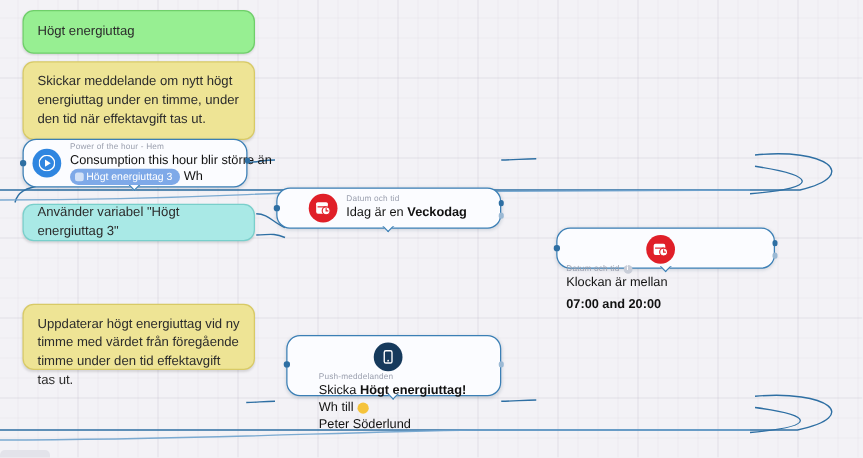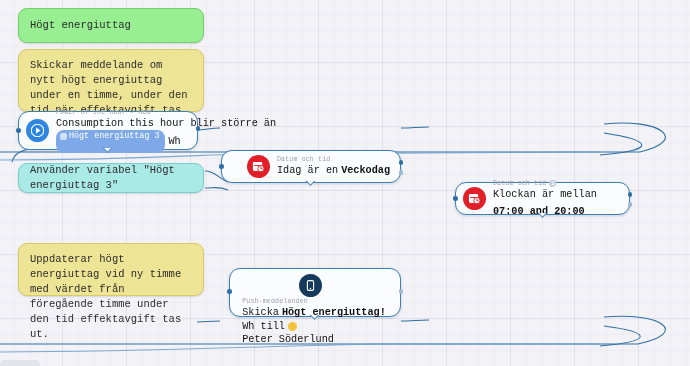--- a/index.html
+++ b/index.html
@@ -13,21 +13,20 @@
   #canvas{
     position:absolute;inset:0;
     background-color:#f3f2f6;
     background-image:
       linear-gradient(to right, rgba(150,145,170,.13) 1px, transparent 1px),
       linear-gradient(to bottom, rgba(150,145,170,.13) 1px, transparent 1px),
       linear-gradient(to right, rgba(150,145,170,.07) 1px, transparent 1px),
       linear-gradient(to bottom, rgba(150,145,170,.07) 1px, transparent 1px);
     background-size:64px 64px,64px 64px,16px 16px,16px 16px;
     background-position:-2px -2px,-2px -2px,-2px -2px,-2px -2px;
-    font-family:Liberation Mono, monospace;
   }
   #wires{position:absolute;left:0;top:0;width:690px;height:366px;pointer-events:none;}
 
   
   .node{position:absolute;box-sizing:border-box;}
   .note{
     border-radius:9px;
     padding:8px 11px;
     font-size:10.5px;
     line-height:15px;
@@ -69,21 +68,21 @@
     background:#c8cdd8;color:#fff;font-size:5.5px;line-height:7px;
     text-align:center;font-weight:bold;
   }
   .line{
     font-size:10.2px;color:#111;line-height:13.5px;
     white-space:nowrap;display:flex;align-items:center;flex-wrap:wrap;gap:3px;
   }
   .line b{font-weight:700;}
   .chip{
     display:inline-flex;align-items:center;gap:2.5px;
-    border-radius:8px;padding:0px 6px 11px 4px;
+    border-radius:8px;padding:0px 6px 1px 4px;
     font-size:8.4px;color:#fff;line-height:12px;
     white-space:nowrap;
   }
   .chip.soft{background:#7ea9e8;}
   .chip.bright{background:#2f9ae8;}
   .chipdot{
     width:6.5px;height:6.5px;border-radius:2px;
     background:rgba(255,255,255,.65);display:inline-block;
   }
   .emoji{
@@ -207,21 +206,21 @@
         <span>Datum och tid</span>
       </span>
       <span class="line">
         <span>Idag är en</span>
         <b>Veckodag</b>
       </span>
     </span>
     <span class="notch"></span>
   </div>
 
-  <div class="node card" style="left:455px;top:110px;width:175px;height:33px;">
+  <div class="node card" style="left:445px;top:110px;width:175px;height:33px;flex-direction:column;">
     <span class="port l" style="top:13px;"></span>
     <span class="port r" style="top:9px;"></span>
     <span class="port r" style="top:19px;background:#9bb9d4;"></span>
     <span class="ico red">
       <svg width="13" height="13" viewBox="0 0 14 14">
           <rect x="1" y="2.2" width="10" height="9.6" rx="1.6" fill="#fff"></rect>
           <rect x="2.2" y="5.4" width="7.6" height="1" fill="#e01f28"></rect>
           <circle cx="9.6" cy="9.3" r="3.4" fill="#fff" stroke="#e01f28" stroke-width="1"></circle>
           <path d="M9.6 7.4v2h1.5" stroke="#e01f28" stroke-width="1" fill="none" stroke-linecap="round"></path>
         </svg>

